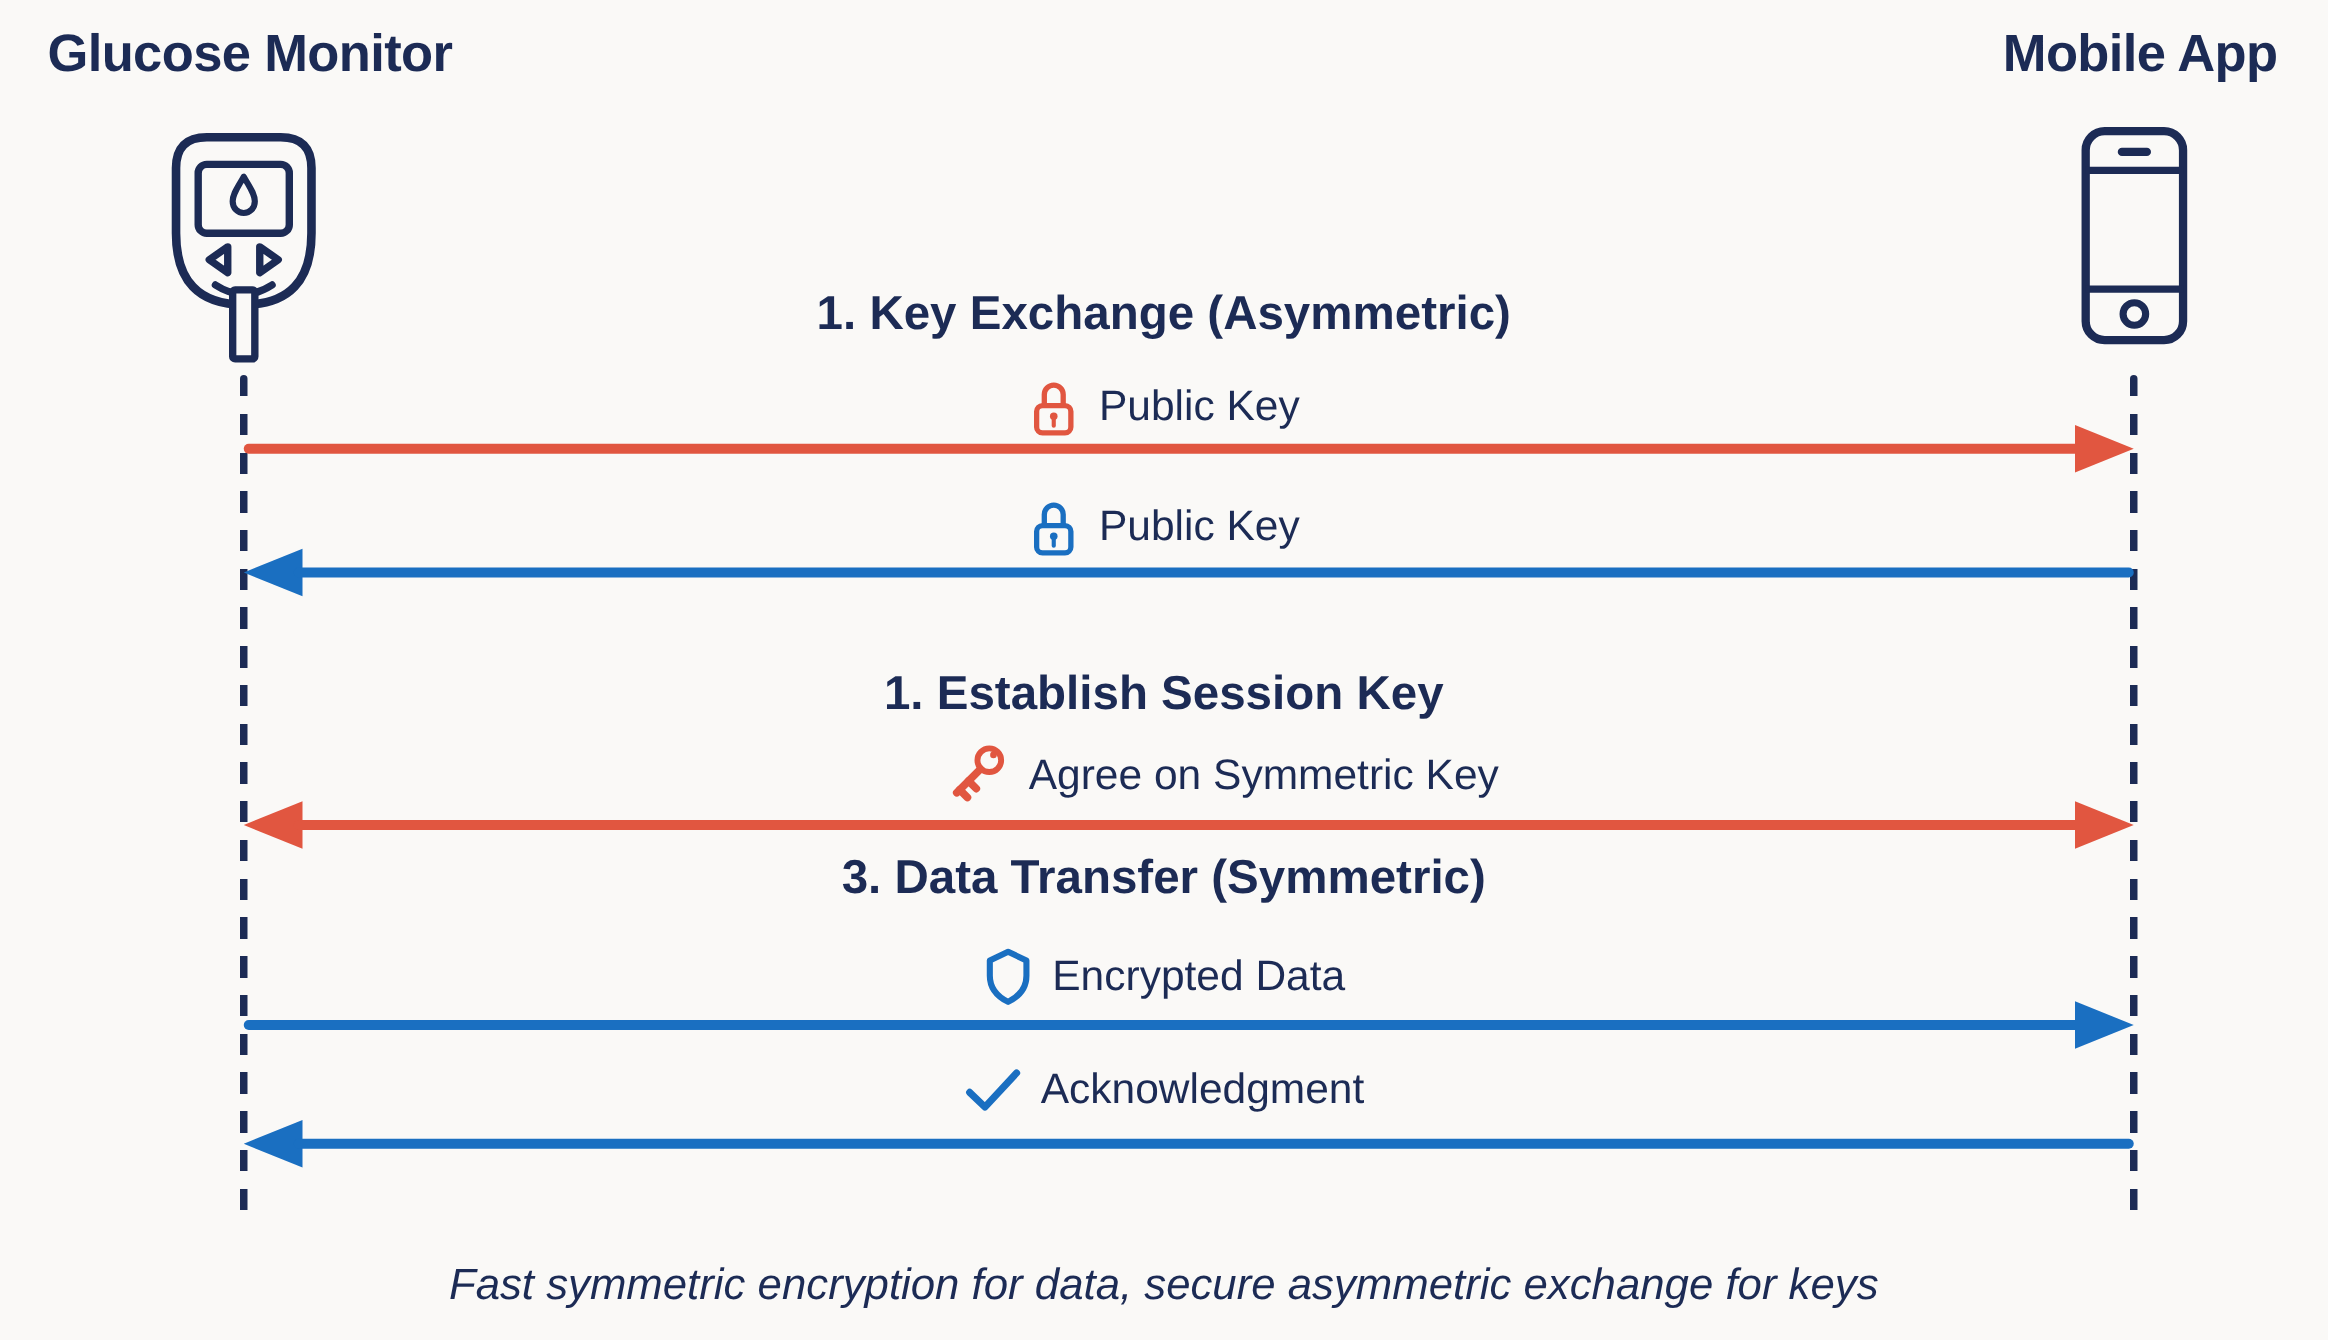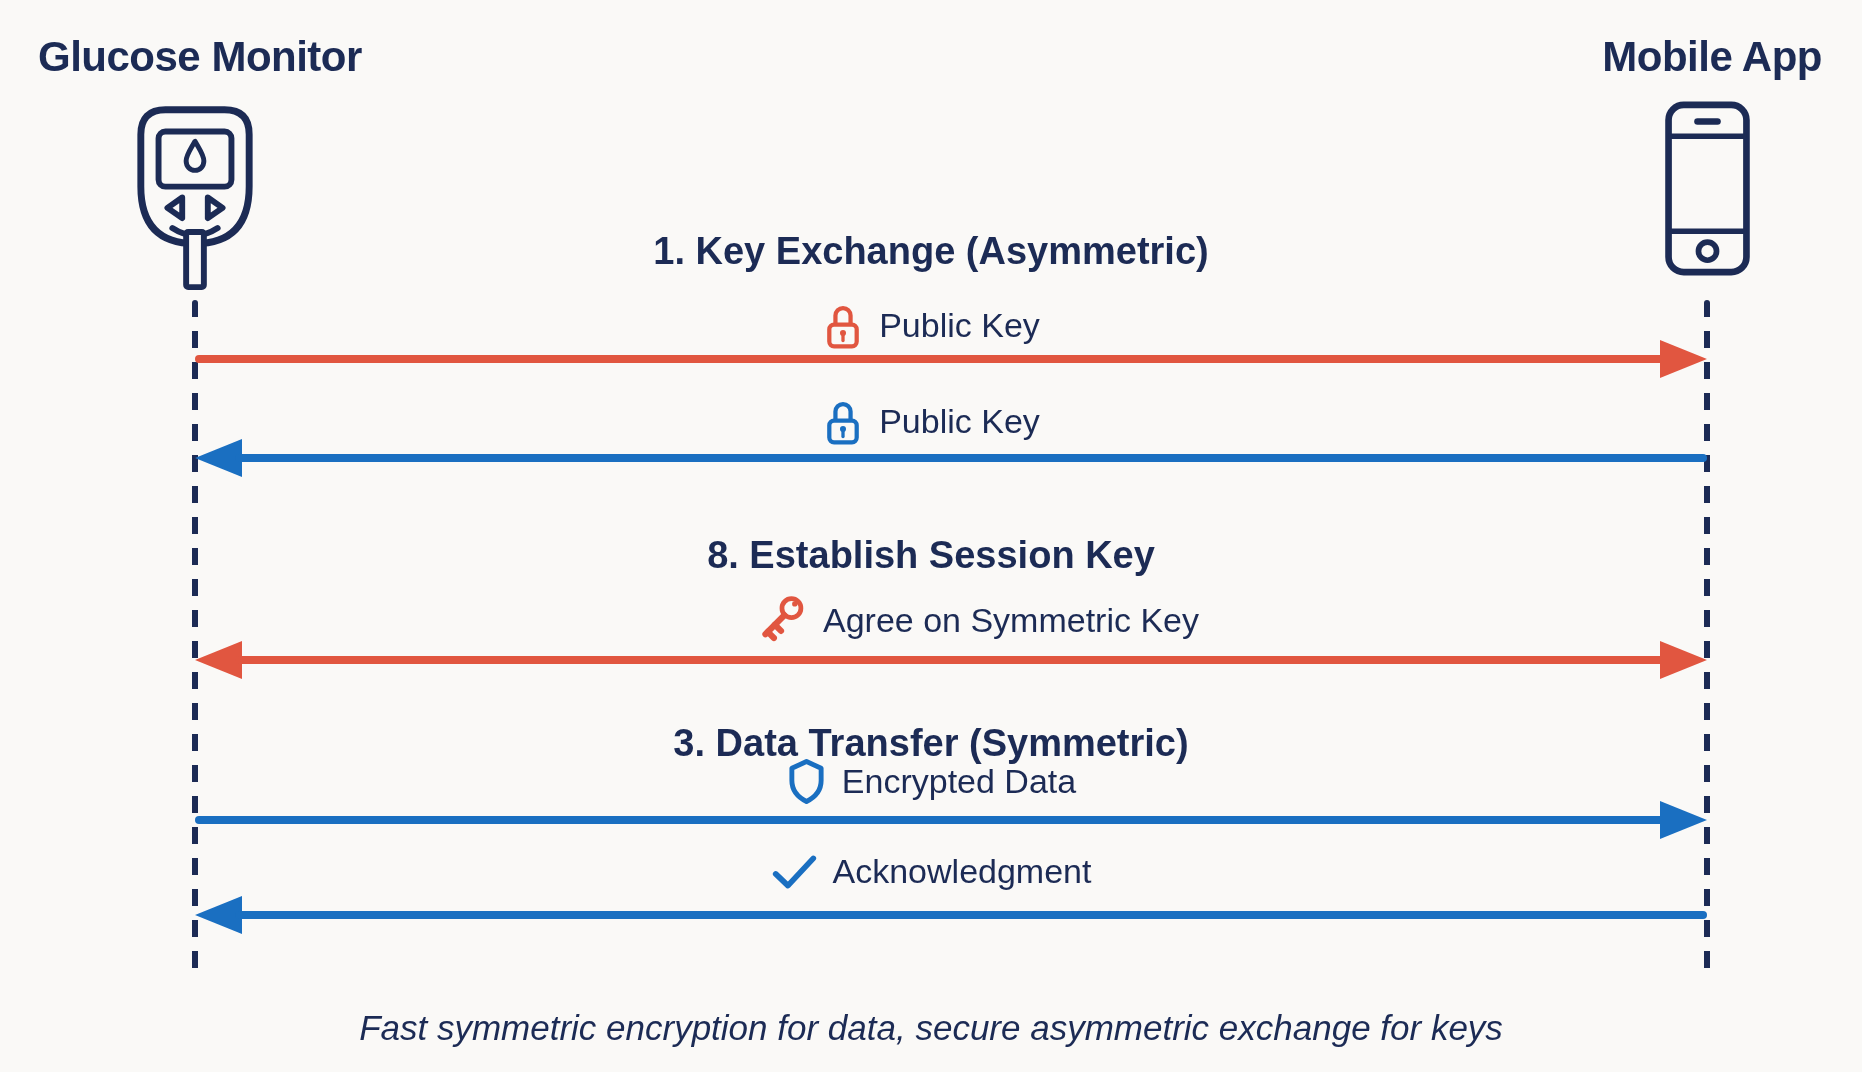--- a/index.html
+++ b/index.html
@@ -10,21 +10,21 @@
     height: 1072px;
     background: #FAF9F7;
     font-family: "Liberation Sans", sans-serif;
     color: #1C2B55;
     overflow: hidden;
   }
 
   
   .actor-label {
     position: absolute;
-    top: 33px;
+    top: 19px;
     font-size: 42px;
     font-weight: 700;
     letter-spacing: -0.5px;
     color: #1C2B55;
     white-space: nowrap;
   }
   .actor-label.left  { left: 38px; }
   .actor-label.right { right: 40px; text-align: right; }
 
   
@@ -62,21 +62,21 @@
   .msg-label     { font-size: 34px; color: #1C2B55; }
   .note-text     { font-size: 23px; color: #7D8695; }
   .caption-text  { font-size: 35px; font-style: italic; color: #1C2B55; }
 
   .t-sec1 { top: 230px; justify-content: center; }
   .t-row1 { top: 300px; }
   .t-row2 { top: 396px; }
   .t-note { top: 472px; }
   .t-sec2 { top: 534px; }
   .t-row3 { top: 594px; margin-left: 46px; }
-  .t-sec3 { top: 722px; }
+  .t-sec3 { top: 681px; }
   .t-row4 { top: 757px; }
   .t-row5 { top: 852px; }
   .t-capt { top: 1008px; }
 
   
   .arrow {
     position: absolute;
     left: 195px;
     width: 1512px;
     height: 40px;
@@ -175,21 +175,21 @@
     </svg>
     <span class="msg-label">Public Key</span>
   </div>
   <div class="arrow blue a2">
     <div class="head left"></div>
       <div class="shaft to-left"></div>
   </div>
 
 
   <div class="center-row t-sec2">
-    <span class="section-title">8. Establish Session Key</span>
+    <span class="section-title">1. Establish Session Key</span>
   </div>
 
   <div class="center-row t-row3">
     <svg class="inline-icon" width="53" height="53" viewBox="0 0 56 56" fill="none">
       <circle cx="38.5" cy="15" r="10" stroke="#E15640" stroke-width="5"></circle>
       <circle cx="42" cy="10.5" r="2.8" fill="#E15640"></circle>
       <path d="M31,22.5 L11,42.5" stroke="#E15640" stroke-width="6.5" stroke-linecap="round"></path>
       <path d="M13.5,40 L20,46.5" stroke="#E15640" stroke-width="6.5" stroke-linecap="round"></path>
       <path d="M21,32.5 L27.5,39" stroke="#E15640" stroke-width="6.5" stroke-linecap="round"></path>
     </svg>

